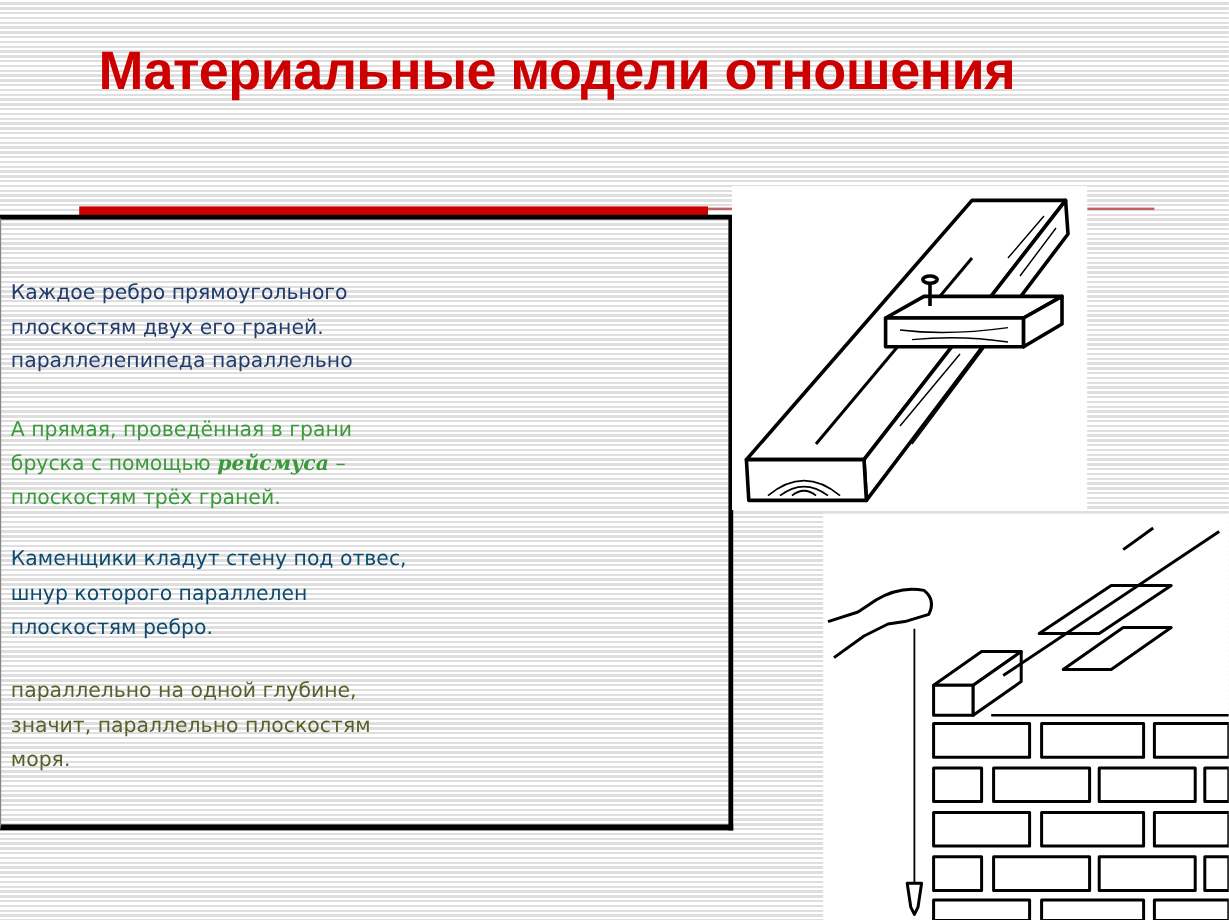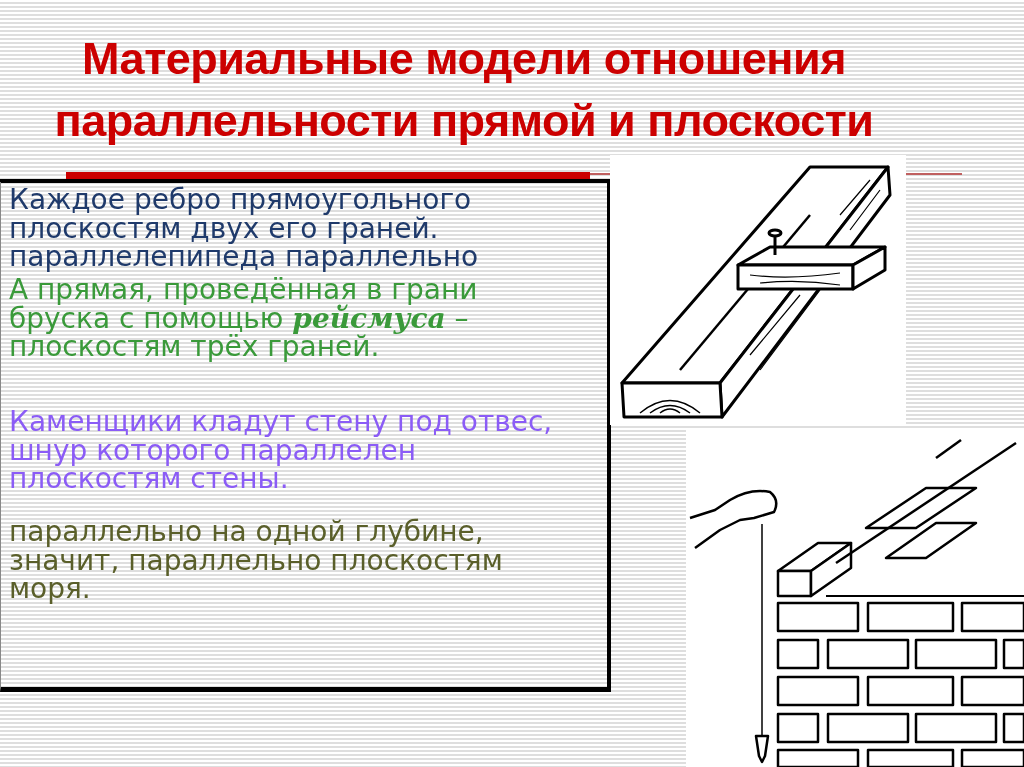--- a/index.html
+++ b/index.html
@@ -25,47 +25,47 @@
   }
   .thin-red {
     position: absolute; top: 173px; height: 2px; background: #c06060;
   }
   .text-box {
     position: absolute; left: 0; top: 182px; width: 606px; height: 505px;
     border-right: 4px solid #000; border-bottom: 5px solid #000;
     border-left: 1px solid #888;
   }
   .para {
-    position: absolute; left: 8px; font-size: 28px; line-height: 28.5px;
+    position: absolute; left: 8px; font-size: 17px; line-height: 28.5px;
     white-space: nowrap;
+    margin-top: 44px;
   }
   .p1 { top: 4px; color: #1f3a6b; }
-  .p2 { top: 94px; color: #3a9a3a; }
-  .p3 { top: 226px; color: #8b5cf6; }
+  .p2 { top: 118px; color: #3a9a3a; }
+  .p3 { top: 226px; color: #0c4a6e; }
   .p4 { top: 336px; color: #5a5f2a; }
   .em-term {
     font-family: "DejaVu Serif", serif; font-style: italic; font-weight: bold;
     color: #3a9a3a;
   }
   .fig1 {
     position: absolute; left: 610px; top: 155px; width: 296px; height: 270px;
     background: #ffffff;
   }
   .fig2 {
     position: absolute; left: 686px; top: 428px; width: 338px; height: 339px;
     background: #ffffff;
   }
   .fig1 svg, .fig2 svg { width: 100%; height: 100%; display: block; }
 </style>
 </head>
 <body>
 
 <div class="title">
   <div>Материальные модели отношения</div>
-  <div>параллельности прямой и плоскости</div>
 </div>
 
 <div class="red-bar"></div>
 <div class="black-line"></div>
 <div class="thin-red" style="left:590px;width:20px;"></div>
 <div class="thin-red" style="left:906px;width:56px;"></div>
 
 <div class="text-box">
   <div class="para p1">
     <div>Каждое ребро прямоугольного</div>
@@ -73,21 +73,21 @@
     <div>параллелепипеда параллельно</div>
   </div>
   <div class="para p2">
     <div>А прямая, проведённая в грани</div>
     <div><span>бруска с помощью </span><span class="em-term">рейсмуса</span><span> –</span></div>
     <div>плоскостям трёх граней.</div>
   </div>
   <div class="para p3">
     <div>Каменщики кладут стену под отвес,</div>
     <div>шнур которого параллелен</div>
-    <div>плоскостям стены.</div>
+    <div>плоскостям ребро.</div>
   </div>
   <div class="para p4">
     <div>параллельно на одной глубине,</div>
     <div>значит, параллельно плоскостям</div>
     <div>моря.</div>
   </div>
 </div>
 
 <div class="fig1">
   <svg viewBox="0 0 296 270" fill="none" stroke="#000" stroke-width="3" stroke-linejoin="round">

